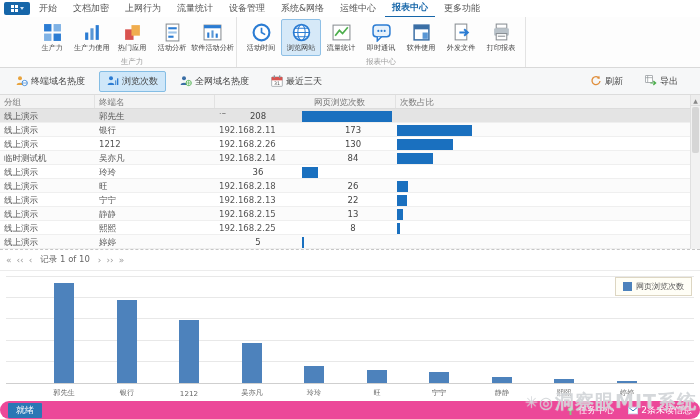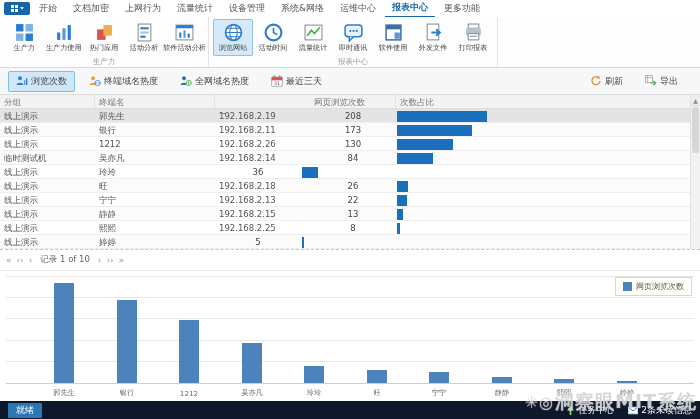--- a/index.html
+++ b/index.html
@@ -10,21 +10,21 @@
   
   #tabbar { height:17px; display:flex; align-items:center; background:#ffffff; padding-left:4px; gap:2px; }
   .file-btn { width:26px; height:13px; background:#1666a9; border-radius:2px; display:flex; align-items:center; justify-content:center; gap:2px; cursor:pointer; }
   .file-btn .grid { width:7px; height:7px; display:grid; grid-template-columns:3px 3px; grid-template-rows:3px 3px; gap:1px; }
   .file-btn .grid i { background:#fff; }
   .file-btn .caret { width:0; height:0; border-left:2.5px solid transparent; border-right:2.5px solid transparent; border-top:3px solid #cfe3f5; }
   .tab { font-size:9px; color:#555; padding:2px 7px 2px 7px; cursor:pointer; white-space:nowrap; }
   .tab.sel { color:#1666a9; border-bottom:2px solid #1666a9; font-weight:bold; }
 
   
-  #ribbon { height:51px; background:#fdfdfd; border-bottom:1px solid #d9d9d9; display:flex; }
+  #ribbon { height:51px; background:#fdfdfd; border-bottom:1px solid #d9d9d9; display:flex;padding-left:28px; }
   .rgroup { position:relative; display:flex; align-items:flex-start; padding:2px 4px 10px 4px; border-right:1px solid #e3e3e3; }
   .rgroup-label { position:absolute; bottom:0; left:0; right:0; text-align:center; font-size:7.5px; color:#999; }
   .rbtn { width:40px; min-width:34px; display:flex; flex-direction:column; align-items:center; padding:2px 1px; border:1px solid transparent; border-radius:2px; cursor:pointer; }
   .rbtn.sel { background:#d6e9f8; border-color:#8fc0e6; }
   .rbtn .ric { width:20px; height:20px; display:flex; align-items:center; justify-content:center; }
   .rbtn .rlb { font-size:7.5px; color:#444; white-space:nowrap; margin-top:1px; transform:scale(.95); }
 
   
   #subtoolbar { height:27px; background:#f6f7f8; border-bottom:1px solid #dcdcdc; display:flex; align-items:center; padding:0 8px; }
   .tbtn { display:flex; align-items:center; gap:3px; font-size:9px; color:#444; padding:3px 7px; margin-right:6px; border:1px solid transparent; border-radius:2px; cursor:pointer; white-space:nowrap; }
@@ -55,21 +55,21 @@
   #chart { height:131px; position:relative; background:#fff; border-top:1px solid #ececec; overflow:hidden; }
   .gridline { position:absolute; left:6px; right:6px; height:1px; background:#e8e8e8; }
   .axis { position:absolute; left:6px; right:6px; bottom:17px; height:1px; background:#cfcfcf; }
   .cbar { position:absolute; width:20px; background:#4d82bc; bottom:18px; }
   .clab { position:absolute; bottom:3px; width:62px; text-align:center; font-size:8px; color:#666; transform:scale(.9); white-space:nowrap; }
   #legend { position:absolute; top:6px; right:8px; background:#fffef6; border:1px solid #ddd6c2; padding:3px 7px; display:flex; align-items:center; gap:4px; }
   #legend .sw { width:9px; height:9px; background:#4d82bc; }
   #legend .lt { font-size:8px; color:#555; }
 
   
-  #statusbar { height:18px; background:#0f172a; display:flex; align-items:center; padding:8px 8px; color:#fff; }
+  #statusbar { height:18px; background:#ec4899; display:flex; align-items:center; padding:8px 8px; color:#fff;border-radius:9px; }
   #statusbar .left { font-size:9px; background:#2a77b5; padding:1px 8px; border-radius:1px; }
   #statusbar .spacer { flex:1; }
   .sitem { display:flex; align-items:center; gap:3px; font-size:9px; margin-left:14px; cursor:pointer; }
   .sic { width:10px; height:10px; display:flex; align-items:center; justify-content:center; }
 
   
   #watermark { position:absolute; right:3px; bottom:4px; font-size:19px; letter-spacing:1px;
     color:rgba(185,190,195,0.60); text-shadow:0 0 1px rgba(255,255,255,.9); z-index:50; pointer-events:none;
     font-weight:bold; }
   #watermark .wm-logo { font-size:16px; margin-right:1px; }
@@ -152,38 +152,38 @@
               <rect x="4" y="9" width="2" height="5" fill="#2b7cd3"></rect>
               <rect x="8" y="7" width="2" height="7" fill="#5a97d5"></rect>
               <rect x="12" y="10" width="2" height="4" fill="#2b7cd3"></rect>
             </svg>
           </span>
           <span class="rlb">软件活动分析</span>
         </div>
         <div class="rgroup-label">生产力</div>
       </div>
       <div class="rgroup">
+        <div class="rbtn">
+          <span class="ric">
+            <svg width="19" height="19" viewBox="0 0 18 18">
+              <circle cx="9" cy="9" r="7.5" fill="#fff" stroke="#2b7cd3" stroke-width="2"></circle>
+              <path d="M9 4.5 V9 L12.5 11" stroke="#2b7cd3" stroke-width="1.6" fill="none"></path>
+            </svg>
+          </span>
+          <span class="rlb">活动时间</span>
+        </div>
         <div class="rbtn sel">
           <span class="ric">
             <svg width="19" height="19" viewBox="0 0 18 18">
               <circle cx="9" cy="9" r="7.5" fill="#fff" stroke="#2b7cd3" stroke-width="1.6"></circle>
               <ellipse cx="9" cy="9" rx="3.5" ry="7.5" fill="none" stroke="#2b7cd3"></ellipse>
               <path d="M1.5 9 H16.5 M2.5 5 H15.5 M2.5 13 H15.5" stroke="#2b7cd3" fill="none"></path>
             </svg>
           </span>
           <span class="rlb">浏览网站</span>
-        </div>
-        <div class="rbtn">
-          <span class="ric">
-            <svg width="19" height="19" viewBox="0 0 18 18">
-              <circle cx="9" cy="9" r="7.5" fill="#fff" stroke="#2b7cd3" stroke-width="2"></circle>
-              <path d="M9 4.5 V9 L12.5 11" stroke="#2b7cd3" stroke-width="1.6" fill="none"></path>
-            </svg>
-          </span>
-          <span class="rlb">活动时间</span>
         </div>
         <div class="rbtn">
           <span class="ric">
             <svg width="19" height="19" viewBox="0 0 18 18">
               <rect x="1" y="2" width="16" height="14" fill="#fff" stroke="#8a8f94"></rect>
               <path d="M3 12 L7 7 L10 10 L15 4" stroke="#4cae4c" stroke-width="1.6" fill="none"></path>
             </svg>
           </span>
           <span class="rlb">流量统计</span>
         </div>
@@ -227,41 +227,41 @@
               <rect x="5.5" y="12" width="7" height="1" fill="#8a8f94"></rect>
             </svg>
           </span>
           <span class="rlb">打印报表</span>
         </div>
         <div class="rgroup-label">报表中心</div>
       </div>
     </div>
 
   <div id="subtoolbar">
+      <div class="tbtn">
+        <span class="tic">
+          <svg width="12" height="12" viewBox="0 0 18 18">
+            <circle cx="6" cy="5" r="3" fill="#e8a33d"></circle>
+            <path d="M1 15 C1 10.5 11 10.5 11 15 Z" fill="#e8a33d"></path>
+            <circle cx="13" cy="12" r="4" fill="#fff" stroke="#2b7cd3" stroke-width="1.2"></circle>
+            <path d="M9 12 H17" stroke="#2b7cd3"></path>
+          </svg>
+        </span>
+        <span>终端域名热度</span>
+      </div>
       <div class="tbtn sel">
         <span class="tic">
           <svg width="12" height="12" viewBox="0 0 18 18">
             <circle cx="6" cy="5" r="3" fill="#2b7cd3"></circle>
             <path d="M1 15 C1 10.5 11 10.5 11 15 Z" fill="#2b7cd3"></path>
             <rect x="12" y="8" width="2" height="7" fill="#5a97d5"></rect>
             <rect x="15" y="5" width="2" height="10" fill="#2b7cd3"></rect>
           </svg>
         </span>
         <span>浏览次数</span>
-      </div>
-      <div class="tbtn">
-        <span class="tic">
-          <svg width="12" height="12" viewBox="0 0 18 18">
-            <circle cx="6" cy="5" r="3" fill="#e8a33d"></circle>
-            <path d="M1 15 C1 10.5 11 10.5 11 15 Z" fill="#e8a33d"></path>
-            <circle cx="13" cy="12" r="4" fill="#fff" stroke="#2b7cd3" stroke-width="1.2"></circle>
-            <path d="M9 12 H17" stroke="#2b7cd3"></path>
-          </svg>
-        </span>
-        <span>终端域名热度</span>
       </div>
       <div class="tbtn">
         <span class="tic">
           <svg width="12" height="12" viewBox="0 0 18 18">
             <circle cx="6" cy="5" r="3" fill="#3a6ea5"></circle>
             <path d="M1 15 C1 10.5 11 10.5 11 15 Z" fill="#3a6ea5"></path>
             <circle cx="13" cy="12" r="4" fill="#fff" stroke="#4cae4c" stroke-width="1.2"></circle>
             <path d="M9 12 H17 M13 8 V16" stroke="#4cae4c"></path>
           </svg>
         </span>
@@ -306,21 +306,20 @@
         <div class="hc" style="width: 95px;">分组</div>
         <div class="hc" style="width: 120px;">终端名</div>
         <div class="hc" style="width: 95px; margin-top: 15px;">IP</div>
         <div class="hc" style="width: 86px;">网页浏览次数</div>
         <div class="hc" style="flex: 1 1 0%; border-right: none;">次数占比</div>
       </div>
     <div id="gridbody">
         <div class="grow sel">
           <div class="gc" style="width:95px">线上演示</div>
           <div class="gc" style="width:120px">郭先生</div>
-          <div class="gc" style="width:95px">192.168.2.19</div>
           <div class="gc num" style="width:86px">208</div>
           <div class="gc" style="flex:1;padding:1px 0 0 1px">
             <div class="pbar" style="width:90px"></div>
           </div>
         </div>
         <div class="grow">
           <div class="gc" style="width:95px">线上演示</div>
           <div class="gc" style="width:120px">银行</div>
           <div class="gc" style="width:95px">192.168.2.11</div>
           <div class="gc num" style="width:86px">173</div>

